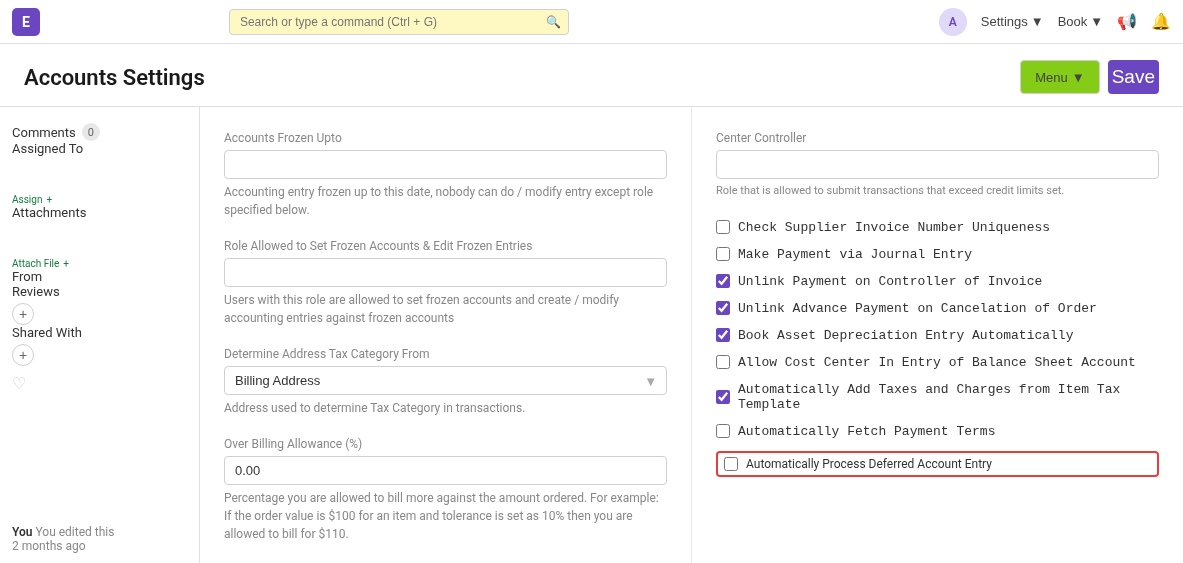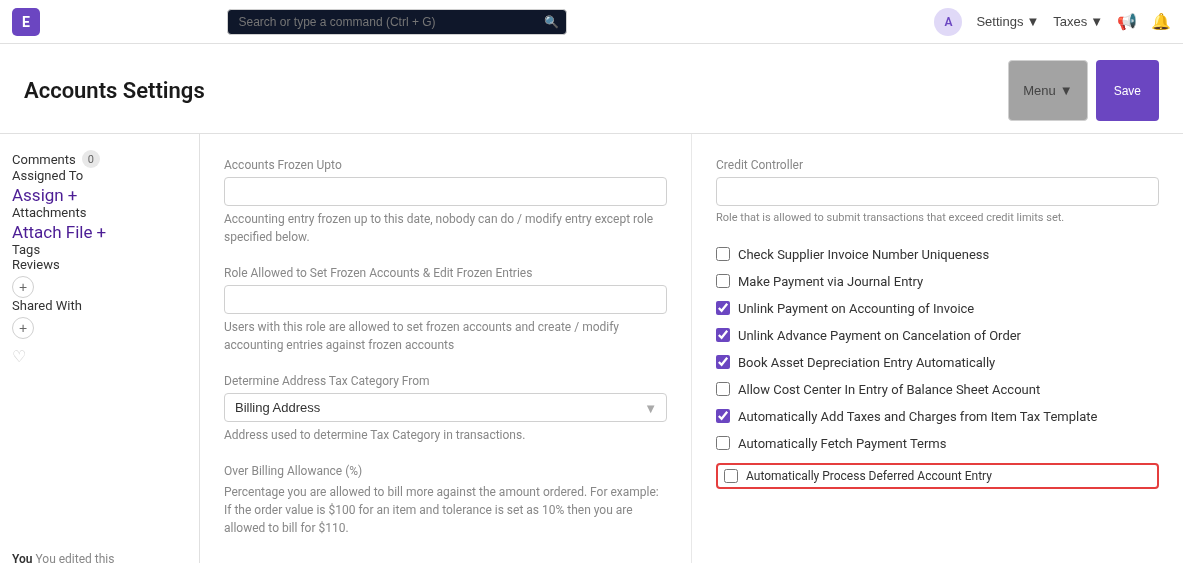--- a/index.html
+++ b/index.html
@@ -23,21 +23,21 @@
       color: #fff; font-weight: bold; font-size: 14px;
       flex-shrink: 0;
     }
     .search-bar {
       flex: 1; max-width: 340px; margin: 0 auto;
       position: relative;
     }
     .search-bar input {
       width: 100%; padding: 5px 32px 5px 10px;
       border: 1px solid #d0d0d0; border-radius: 4px;
-      font-size: 12px; color: #888; background: #0f172a;
+      font-size: 12px; color: #888; background: #fef9c3;
     }
     .search-bar .search-icon-wrap {
       position: absolute; right: 8px; top: 50%; transform: translateY(-50%);
       color: #aaa; font-size: 12px;
     }
     .nav-right {
       display: flex; align-items: center; gap: 14px; margin-left: auto;
     }
     .nav-btn {
       display: flex; align-items: center; gap: 3px;
@@ -56,47 +56,47 @@
     
     .page-header {
       background: #fff;
       padding: 16px 24px 12px;
       border-bottom: 1px solid #e0e0e0;
       display: flex; align-items: center; justify-content: space-between;
     }
     .page-title { font-size: 22px; font-weight: 600; color: #1a1a1a; }
     .header-actions { display: flex; gap: 8px; }
     .btn-menu {
-      padding: 22px 14px; border: 1px solid #d0d0d0; background: #a3a3a3;
+      padding: 6px 14px; border: 1px solid #d0d0d0; background: #84cc16;
       border-radius: 4px; cursor: pointer; font-size: 13px; color: #444;
       display: flex; align-items: center; gap: 4px;
     }
     .btn-save {
-      padding: 6px 18px; background: #6b46c1; color: #fff;
-      border: none; border-radius: 4px; cursor: pointer; font-size: 12px; font-weight: 500;
+      padding: 6px 4px; background: #6b46c1; color: #fff;
+      border: none; border-radius: 4px; cursor: pointer; font-size: 19px; font-weight: 500;
     }
 
     
     .main-layout {
       display: flex; height: calc(100vh - 44px - 57px);
       overflow: hidden;
     }
 
     
     .sidebar {
       width: 200px; flex-shrink: 0;
       background: #fff; border-right: 1px solid #e0e0e0;
       padding: 16px 12px;
       display: flex; flex-direction: column; 
       overflow-y: auto;
     }
     .sidebar-section { }
     .sidebar-value { font-size: 13px; color: #333; }
     .sidebar-link {
-      font-size: 17px; color: #4c1d95; cursor: pointer; display: flex; align-items: center; gap: 3px;
+      font-size: 10px; color: #15803d; cursor: pointer; display: flex; align-items: center; gap: 3px; margin-top: 36px;
     }
     .sidebar-count {
       display: inline-flex; align-items: center; justify-content: center;
       width: 18px; height: 18px; background: #e8e8e8; border-radius: 10px;
       font-size: 11px; color: #666; margin-left: 6px;
     }
     .sidebar-add-btn {
       display: inline-flex; align-items: center; justify-content: center;
       width: 22px; height: 22px; border: 1px solid #d0d0d0; border-radius: 50%;
       cursor: pointer; font-size: 14px; color: #666; background: none;
@@ -151,21 +151,21 @@
 
     
     .checkbox-item {
       display: flex; align-items: center; gap: 8px;
       margin-bottom: 12px;
     }
     .checkbox-item input[type="checkbox"] {
       width: 14px; height: 14px; cursor: pointer; accent-color: #6b46c1;
       flex-shrink: 0;
     }
-    .checkbox-item label { font-size: 13px; color: #333; cursor: pointer; }
+    .checkbox-item label { font-size: 13px; color: #333; cursor: pointer; font-family: Liberation Mono, monospace; }
 
     .credit-controller-hint { font-size: 11px; color: #888; margin-bottom: 14px; }
 
     
     .checkbox-highlight {
       border: 2px solid #e53e3e; border-radius: 4px;
       padding: 4px 6px; margin-bottom: 12px;
       display: flex; align-items: center; gap: 8px;
     }
     .checkbox-highlight input[type="checkbox"] {
@@ -185,21 +185,21 @@
     <span class="search-icon-wrap">🔍</span>
   </div>
 
   <div class="nav-right">
     <div class="nav-icon">A</div>
     <button class="nav-btn">
       <span>Settings</span>
       <span>▼</span>
     </button>
     <button class="nav-btn">
-      <span>Taxes</span>
+      <span>Book</span>
       <span>▼</span>
     </button>
     <span class="nav-announce">📢</span>
     <span class="nav-bell">🔔</span>
   </div>
 </nav>
 
 <header class="page-header">
   <h1 class="page-title">Accounts Settings</h1>
   <div class="header-actions">
@@ -231,21 +231,21 @@
 
     <div class="sidebar-section">
       <div class="sidebar-value">Attachments</div>
       <div style="display:flex;align-items:center;gap:4px;margin-top:2px;">
         <span class="sidebar-link">Attach File</span>
         <span class="sidebar-link">+</span>
       </div>
     </div>
 
     <div class="sidebar-section">
-      <div class="sidebar-value">Tags</div>
+      <div class="sidebar-value">From</div>
     </div>
 
     <div class="sidebar-section">
       <div class="sidebar-value">Reviews</div>
       <button class="sidebar-add-btn" style="margin-top:4px;">+</button>
     </div>
 
     <div class="sidebar-section">
       <div class="sidebar-value">Shared With</div>
       <button class="sidebar-add-btn" style="margin-top:4px;">+</button>
@@ -287,45 +287,46 @@
               <option>Billing Address</option>
               <option>Shipping Address</option>
             </select>
             <span class="select-arrow">▼</span>
           </div>
           <div class="field-hint">Address used to determine Tax Category in transactions.</div>
         </div>
 
         <div class="field-group">
           <div class="field-label">Over Billing Allowance (%)</div>
+          <input type="text" class="field-input" value="0.00" style="">
           <div class="field-hint">Percentage you are allowed to bill more against the amount ordered. For example: If the order value is $100 for an item and tolerance is set as 10% then you are allowed to bill for $110.</div>
         </div>
 
       </div>
 
       <div class="right-panel">
 
         <div class="field-group">
-          <div class="field-label">Credit Controller</div>
+          <div class="field-label">Center Controller</div>
           <input type="text" class="field-input" value="" style="">
           <div class="field-hint credit-controller-hint">Role that is allowed to submit transactions that exceed credit limits set.</div>
         </div>
 
         <div id="checkboxes-container">
             <div class="checkbox-item">
         <input type="checkbox" id="cb1" style="">
         <label for="cb1">Check Supplier Invoice Number Uniqueness</label>
       </div>
             <div class="checkbox-item">
         <input type="checkbox" id="cb2" style="">
         <label for="cb2">Make Payment via Journal Entry</label>
       </div>
             <div class="checkbox-item">
         <input type="checkbox" id="cb3" checked="" style="">
-        <label for="cb3">Unlink Payment on Accounting of Invoice</label>
+        <label for="cb3">Unlink Payment on Controller of Invoice</label>
       </div>
             <div class="checkbox-item">
         <input type="checkbox" id="cb4" checked="" style="">
         <label for="cb4">Unlink Advance Payment on Cancelation of Order</label>
       </div>
             <div class="checkbox-item">
         <input type="checkbox" id="cb5" checked="" style="">
         <label for="cb5">Book Asset Depreciation Entry Automatically</label>
       </div>
             <div class="checkbox-item">

